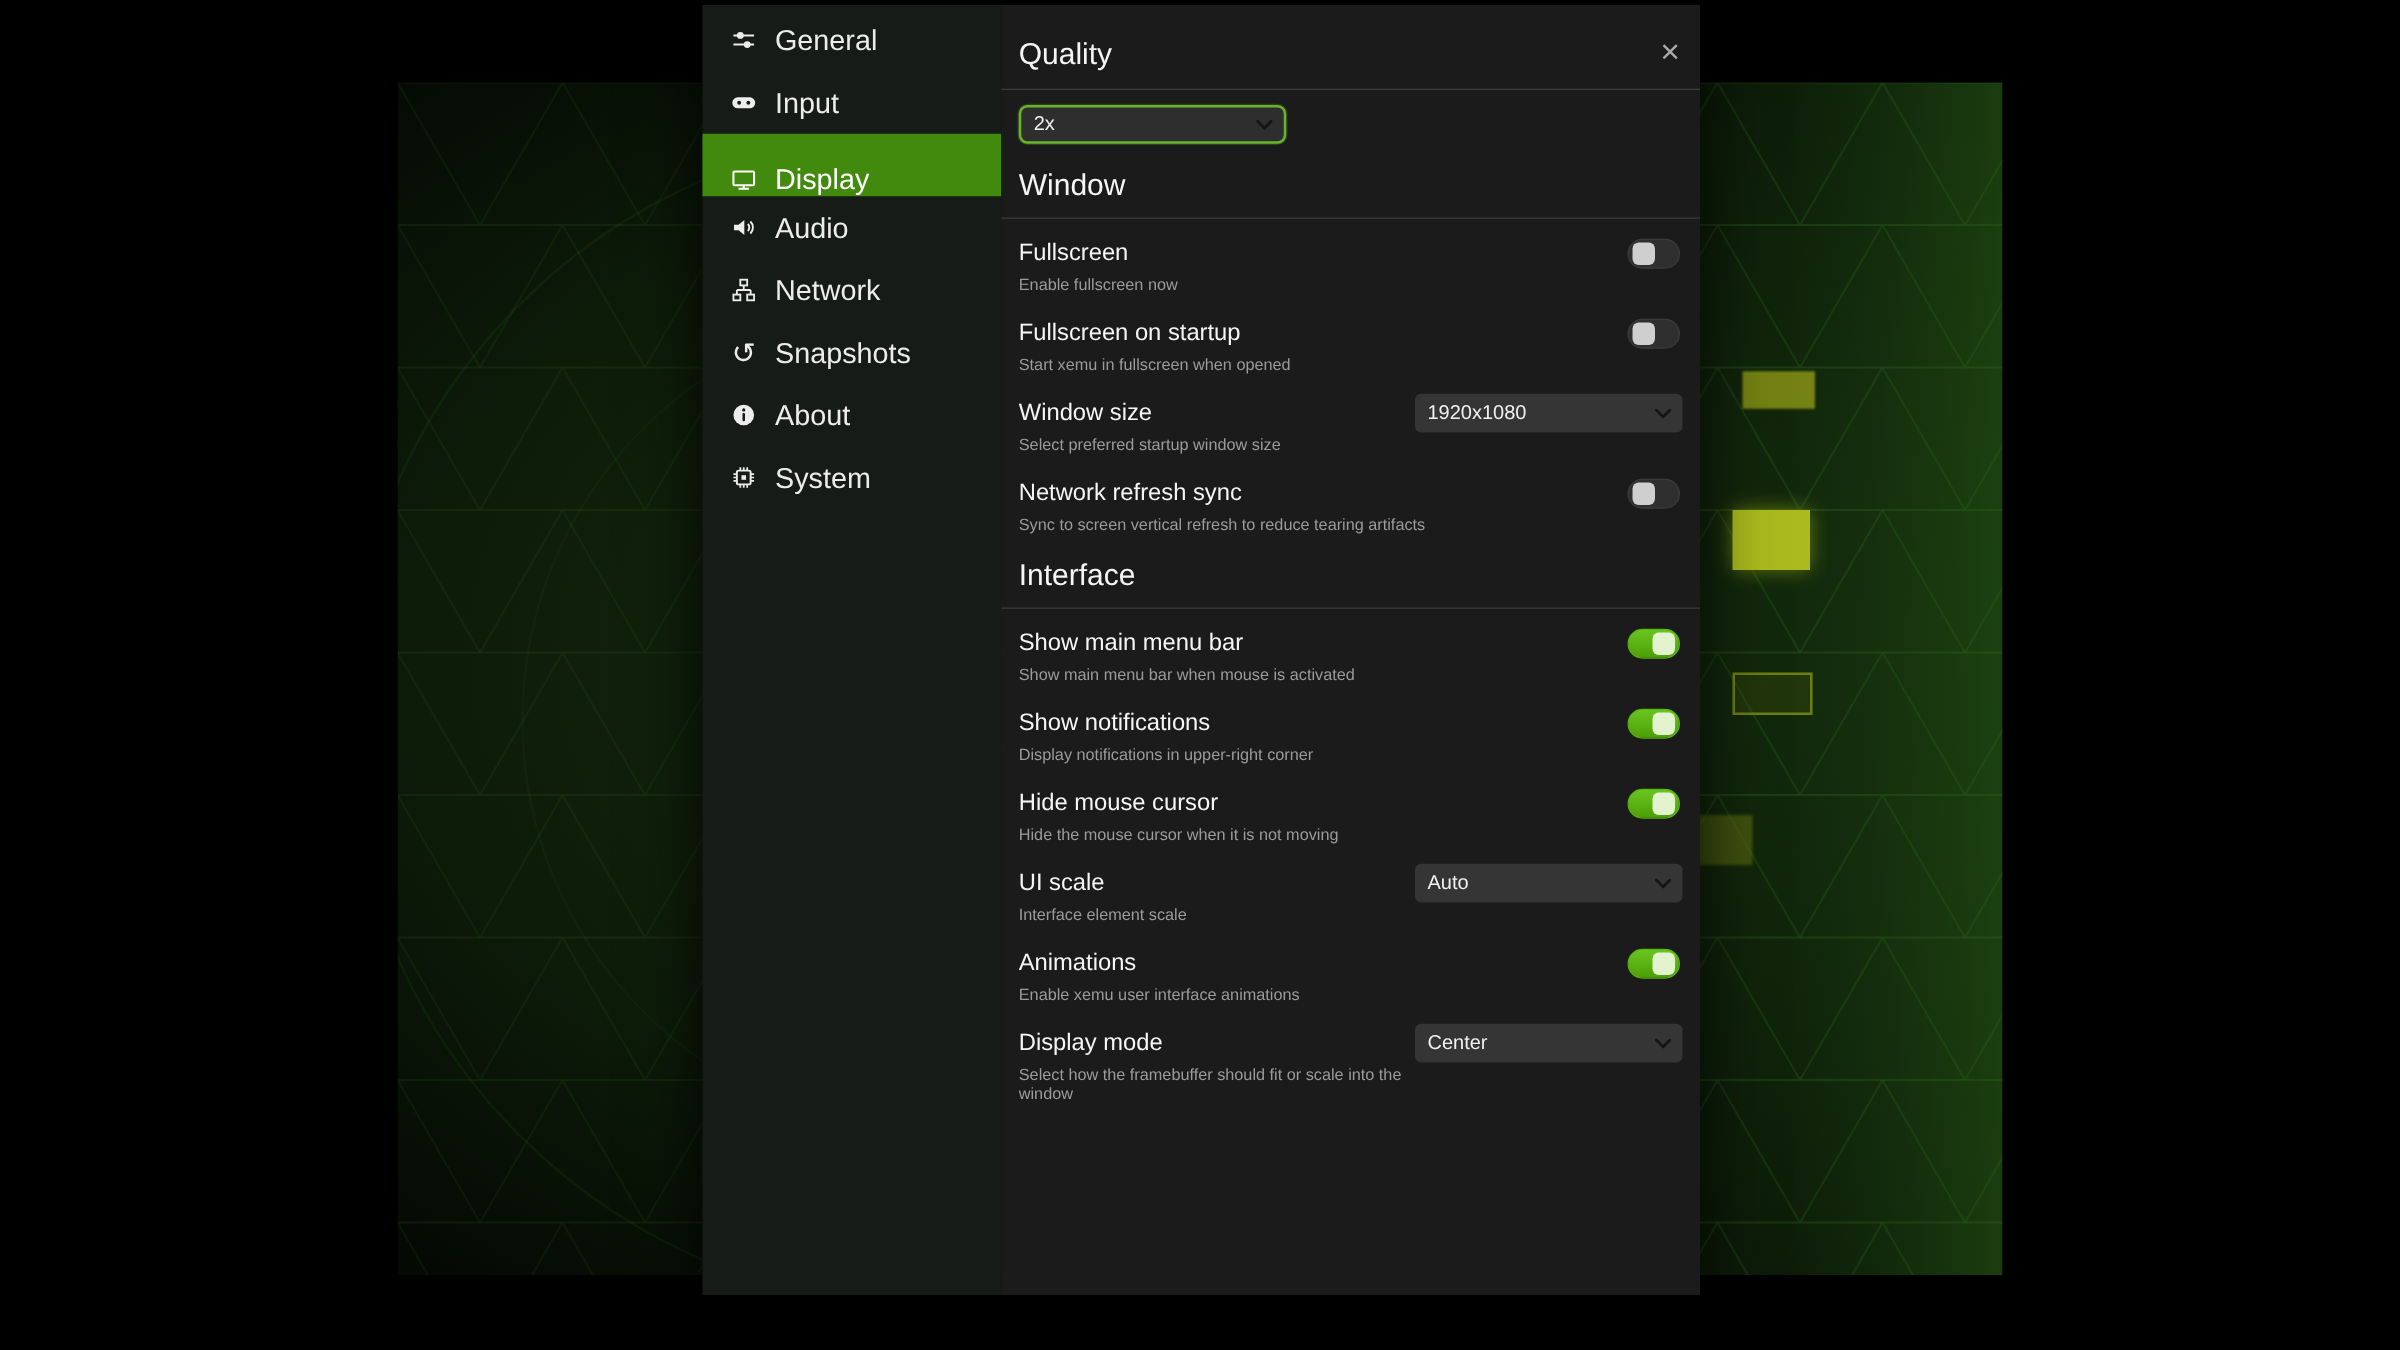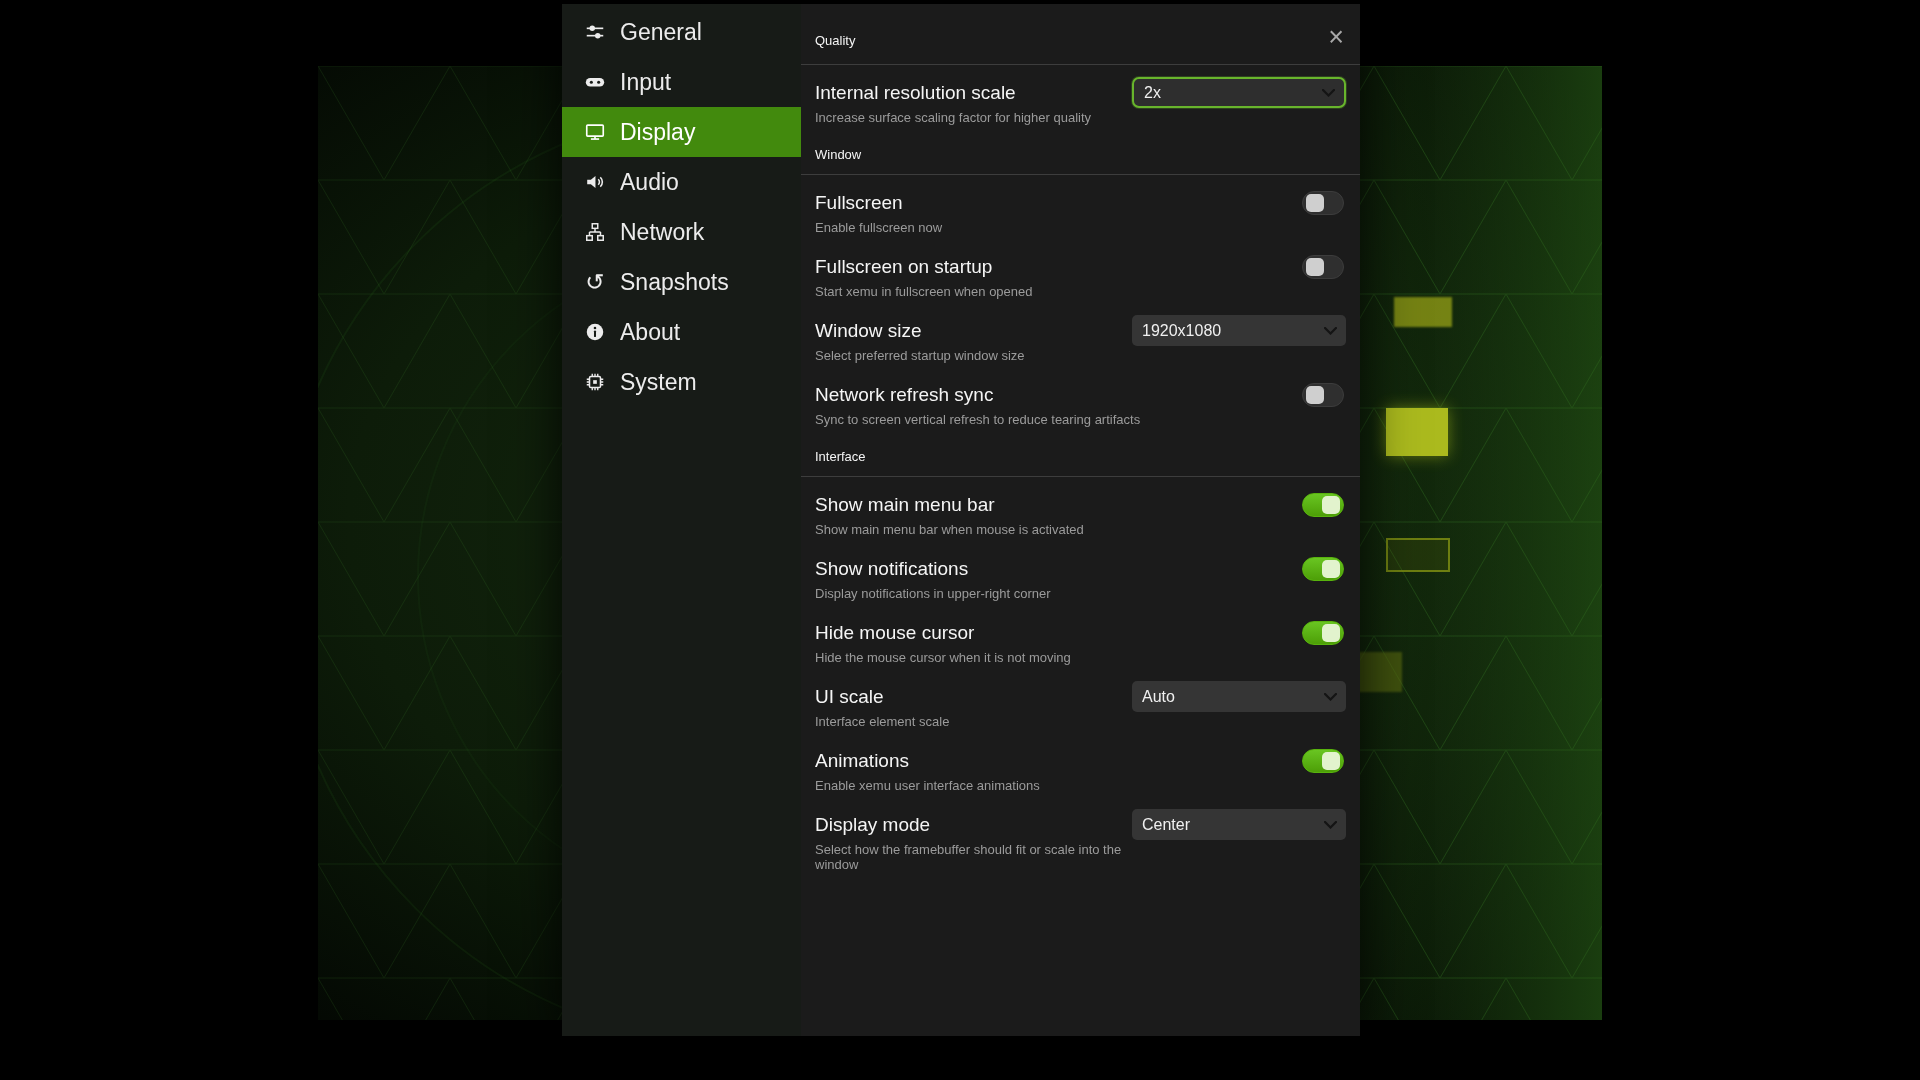--- a/index.html
+++ b/index.html
@@ -15,31 +15,31 @@
   .block-c { left: 1386px; top: 538px; width: 64px; height: 34px; border: 2px solid #7e8e12; background: rgba(90,105,10,.25); opacity: .85; }
   .block-d { left: 1344px; top: 652px; width: 58px; height: 40px; background: #5e6e10; opacity: .6; filter: blur(1.2px); }
 
   
   .dialog { position: absolute; left: 562px; top: 4px; width: 798px; height: 1032px;
     display: flex; z-index: 10; box-shadow: 0 6px 50px rgba(0,0,0,.85); }
 
   .sidebar { width: 239px; background: #171b17; padding-top: 3px; flex-shrink: 0; }
   .side-item { height: 50px; display: flex; align-items: center; gap: 12px;
     padding-left: 20px; color: #ececec; font-size: 23px; cursor: default; }
-  .side-item.selected { background: #428a0d; color: #ffffff; }
+  .side-item.selected { background: #428a0d; color: #ffffff; align-items: flex-end; }
   .icon { width: 26px; height: 26px; display: flex; align-items: center; justify-content: center; flex-shrink: 0; }
   .icon svg { display: block; }
   .icon-glyph { font-size: 23px; line-height: 1; color: #ececec; }
 
   .panel { flex: 1; background: #1b1b1b; color: #f2f2f2; padding: 0 14px;
     display: flex; flex-direction: column; }
 
   .panel-header { display: flex; justify-content: space-between; align-items: center;
     margin: 0 -14px; padding: 26px 16px 13px 14px; border-bottom: 1px solid #3d3d3d; }
-  .panel-title, .section-title { font-size: 13px; color: #f5f5f5; }
+  .panel-title, .section-title { font-size: 24px; color: #f5f5f5; }
   .close-btn { font-size: 27px; line-height: 1; color: #a8a8a8; margin-top: -6px; cursor: default; }
 
   .section-header { margin: 16px -14px 0; padding: 0 14px 11px; border-bottom: 1px solid #3d3d3d; }
 
   .row { display: flex; justify-content: space-between; align-items: flex-start;
     margin-top: 16px; margin-bottom: 4px; }
   .row-label { font-size: 19px; line-height: 24px; color: #f5f5f5; }
   .row-desc { font-size: 13px; line-height: 15px; color: #9b9b9b; margin-top: 5px; }
 
   .select { width: 214px; height: 31px; background: #353535; border-radius: 5px;
@@ -182,24 +182,20 @@
     </div>
 
     <div class="panel">
 
       <div class="panel-header">
         <span class="panel-title">Quality</span>
         <span class="close-btn">×</span>
       </div>
 
       <div class="row">
-        <div class="row-text">
-          <div class="row-label">Internal resolution scale</div>
-          <div class="row-desc">Increase surface scaling factor for higher quality</div>
-        </div>
         <div class="select focused">
           <span class="select-value">2x</span>
           <svg class="chev" width="13" height="8" viewBox="0 0 13 8">
               <path d="M1 1 L6.5 6.5 L12 1" stroke="#141414" stroke-width="2.2" fill="none" stroke-linecap="round"></path>
             </svg>
         </div>
       </div>
 
       <div class="section-header">
         <span class="section-title">Window</span>

